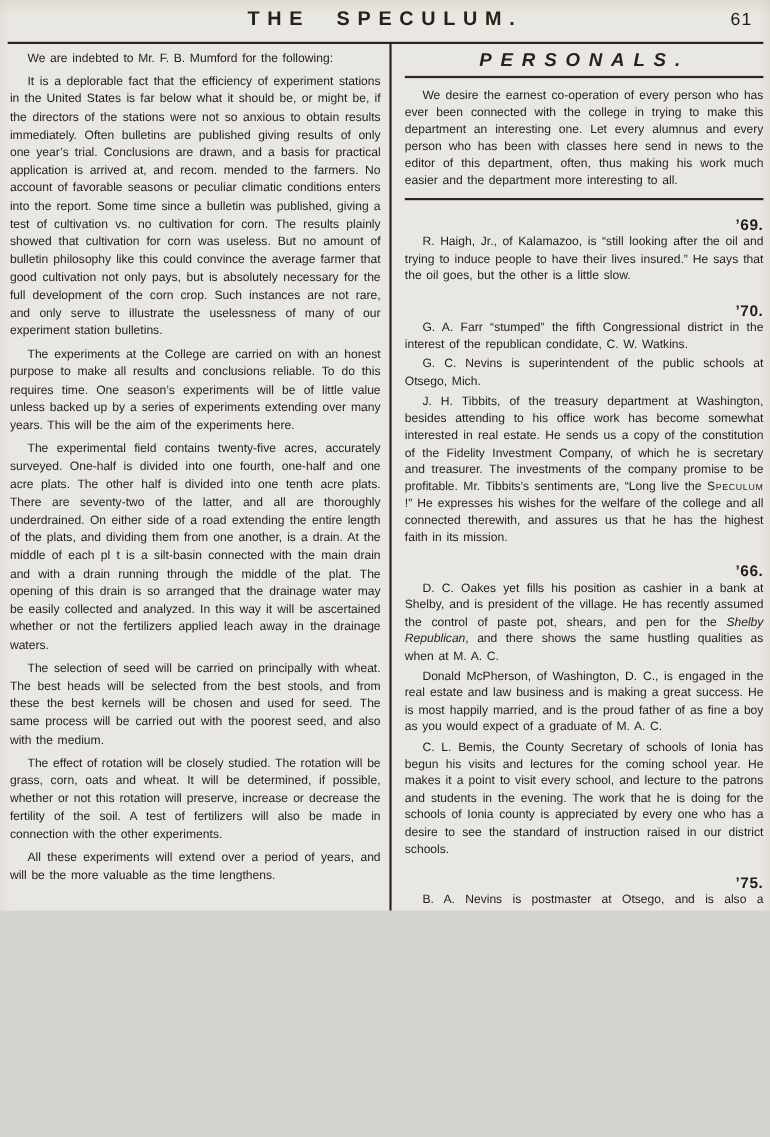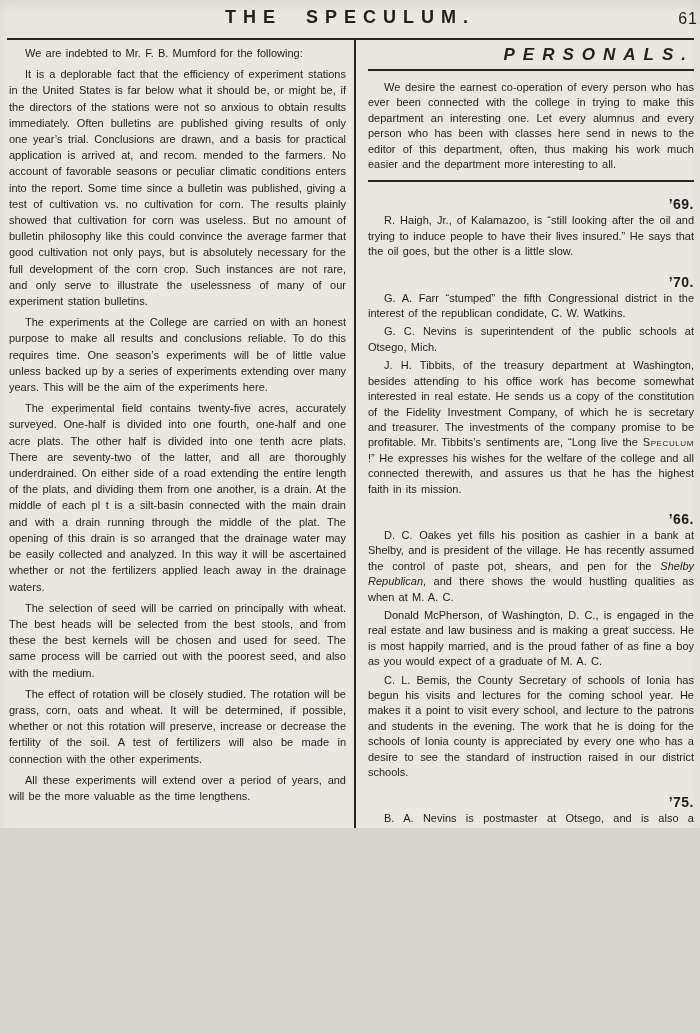--- a/index.html
+++ b/index.html
@@ -13,37 +13,37 @@
       linear-gradient(90deg, rgba(200,196,188,0.20) 0, rgba(233,231,225,0) 10px, rgba(233,231,225,0) 690px, rgba(200,196,188,0.25) 700px);
     color:#201d18;
     font-family:Liberation Sans, sans-serif;
     overflow:hidden;
   }
   .masthead { position:absolute; top:7px; left:0; width:100%; text-align:center; }
   .masthead h1 {
     margin:0; font-size:18px; font-weight:600;
     letter-spacing:7px; word-spacing:12px; color:#262219;
   }
-  .pagenum { position:absolute; top:10px; right:2px; font-size:16px; letter-spacing:1px; }
+  .pagenum { position:absolute; top:10px; right:16px; font-size:16px; letter-spacing:1px; }
   .rule { background:#2b2720; }
   .top-rule    { position:absolute; top:38px;  left:7px; width:687px; height:2px; }
   .bottom-rule { position:absolute; top:1028px; left:7px; width:687px; height:2px; }
   .divider     { position:absolute; top:40px;  left:354px; width:2px; height:982px; }
 
   .left-col  { position:absolute; top:45px; left:9px;  width:337px; }
   .right-col { position:absolute; top:42px; left:368px; width:326px; }
 
   .page p {
     margin:0 0 5px; text-align:justify; text-indent:16px;
     font-size:11px; line-height:16.2px; word-spacing:1.2px;
   }
   .right-col p { font-size:11px; line-height:15.4px; margin:0 0 3px; }
 
   .personals-title {
-    margin:3px 0 4px; text-align:right;
+    margin:3px 0 4px; text-align:center;
     font-style:italic; font-weight:600; font-size:17px;
     letter-spacing:8px; color:#262219;
   }
   .head-rule { height:2px; margin:0 0 9px; }
   .mid-rule  { height:2px; margin:8px 0 7px; }
 
   .year {
     margin:14px 0 1px; text-align:right;
     font-size:14px; font-weight:700; letter-spacing:0.5px;
   }
@@ -83,21 +83,21 @@
     <h3 class="year">’69.</h3>
     <p>R. Haigh, Jr., of Kalamazoo, is “still looking after the oil and trying to induce people to have their lives insured.” He says that the oil goes, but the other is a little slow.</p>
 
     <h3 class="year">’70.</h3>
     <p>G. A. Farr “stumped” the fifth Congressional district in the interest of the republican condidate, C. W. Watkins.</p>
 
     <p>G. C. Nevins is superintendent of the public schools at Otsego, Mich.</p>
     <p><span>J. H. Tibbits, of the treasury department at Washington, besides attending to his office work has become somewhat interested in real estate. He sends us a copy of the constitution of the Fidelity Investment Company, of which he is secretary and treasurer. The investments of the company promise to be profitable. Mr. Tibbits’s sentiments are, “Long live the </span><span class="sc">Speculum</span><span> !” He expresses his wishes for the welfare of the college and all connected therewith, and assures us that he has the highest faith in its mission.</span></p>
 
     <h3 class="year">’66.</h3>
-    <p><span>D. C. Oakes yet fills his position as cashier in a bank at Shelby, and is president of the village. He has recently assumed the control of paste pot, shears, and pen for the </span><em>Shelby Republican</em><span>, and there shows the would hustling qualities as when at M. A. C.</span></p>
+    <p><span>D. C. Oakes yet fills his position as cashier in a bank at Shelby, and is president of the village. He has recently assumed the control of paste pot, shears, and pen for the </span><em>Shelby Republican</em><span>, and there shows the same hustling qualities as when at M. A. C.</span></p>
     <p>Donald McPherson, of Washington, D. C., is engaged in the real estate and law business and is making a great success. He is most happily married, and is the proud father of as fine a boy as you would expect of a graduate of M. A. C.</p>
     <p>C. L. Bemis, the County Secretary of schools of Ionia has begun his visits and lectures for the coming school year. He makes it a point to visit every school, and lecture to the patrons and students in the evening. The work that he is doing for the schools of Ionia county is appreciated by every one who has a desire to see the standard of instruction raised in our district schools.</p>
 
     <h3 class="year">’75.</h3>
     <p>B. A. Nevins is postmaster at Otsego, and is also a stockholder in the recently organized Otsego Chair Company. He was permanent chairman of the Allegan county Republican convention.</p>
 
     <h3 class="year">’76.</h3>
     <p>H. S. Hampton, a little over a year ago, moved from Albion, Mich., to Shoshone, Logan county, Idaho,</p>
   </div>
 

